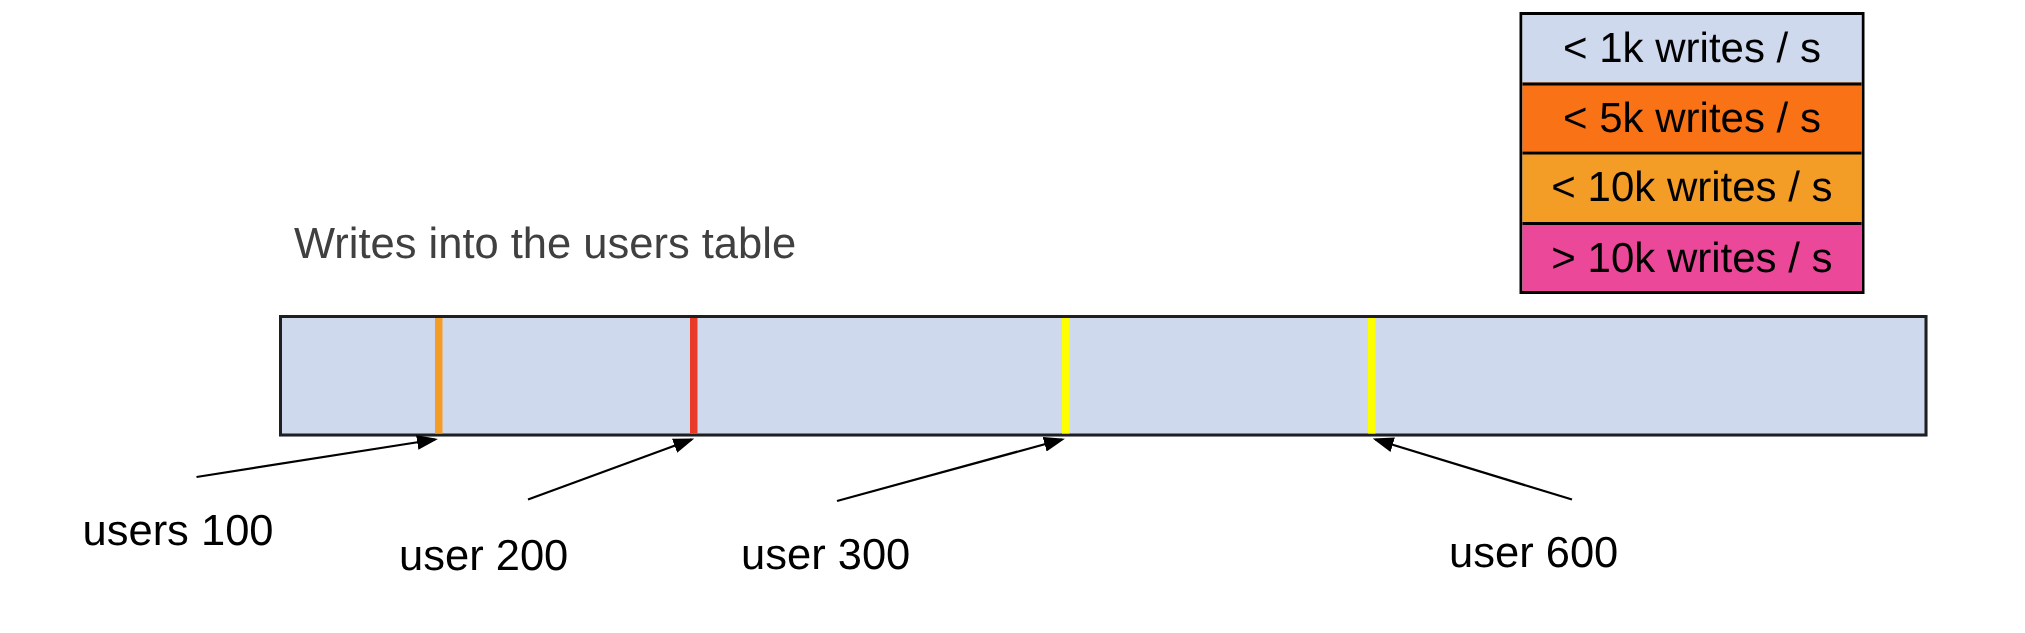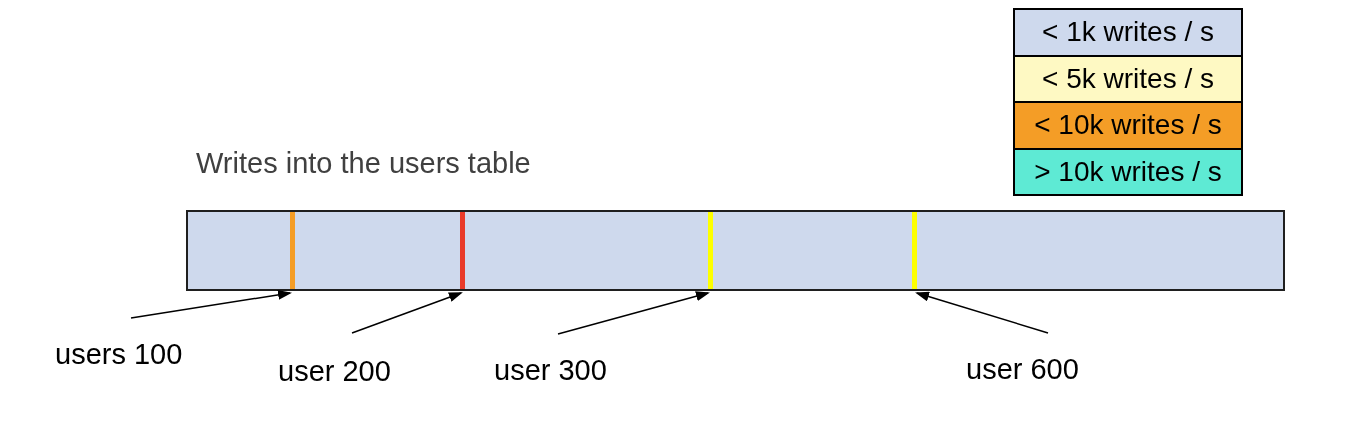--- a/index.html
+++ b/index.html
@@ -77,28 +77,28 @@
 
   <div class="shard-bar" id="bar" style="background: rgb(206, 217, 237); border-color: rgb(31, 31, 31);">
       <div class="stripe" style="left: 102px; width: 5px; background: rgb(244, 157, 38);"></div>
       <div class="stripe" style="left: 272px; width: 5px; background: rgb(233, 58, 41);"></div>
       <div class="stripe" style="left: 520px; width: 5px; background: rgb(253, 255, 0);"></div>
       <div class="stripe" style="left: 724px; width: 5px; background: rgb(253, 255, 0);"></div>
     </div>
 
   <div class="legend" id="legend">
       <div class="legend-row" style="background: rgb(206, 217, 237);">&lt; 1k writes / s</div>
-      <div class="legend-row" style="background: #fef9c3;">&lt; 5k writes / s</div>
+      <div class="legend-row" style="background: #f97316;">&lt; 5k writes / s</div>
       <div class="legend-row" style="background: rgb(244, 157, 38);">&lt; 10k writes / s</div>
-      <div class="legend-row" style="background: #5eead4;">&gt; 10k writes / s</div>
+      <div class="legend-row" style="background: #ec4899;">&gt; 10k writes / s</div>
     </div>
 
   <div id="annotations">
       <div class="user-label" style="left: 55px; top: 340px;">users 100</div>
-      <div class="user-label" style="left: 278px; top: 357px;">user 200</div>
+      <div class="user-label" style="left: 266px; top: 357px;">user 200</div>
       <div class="user-label" style="left: 494px; top: 356px;">user 300</div>
       <div class="user-label" style="left: 966px; top: 355px;">user 600</div>
     </div>
 
   <svg class="arrows" id="arrows" viewBox="0 0 1350 422" xmlns="http://www.w3.org/2000/svg">
     <defs>
       <marker id="arrowhead" markerUnits="userSpaceOnUse" markerWidth="14" markerHeight="10" refX="12" refY="5" orient="auto">
         <path d="M0,0 L14,5 L0,10 z" fill="#000000"></path>
       </marker>
     </defs>

